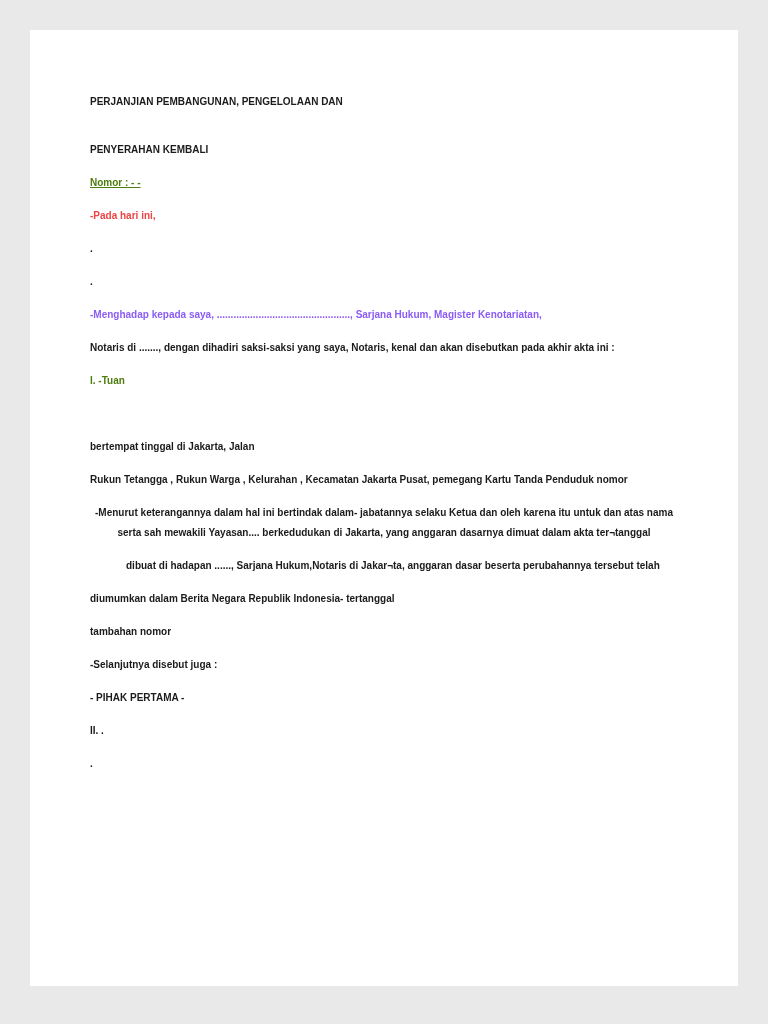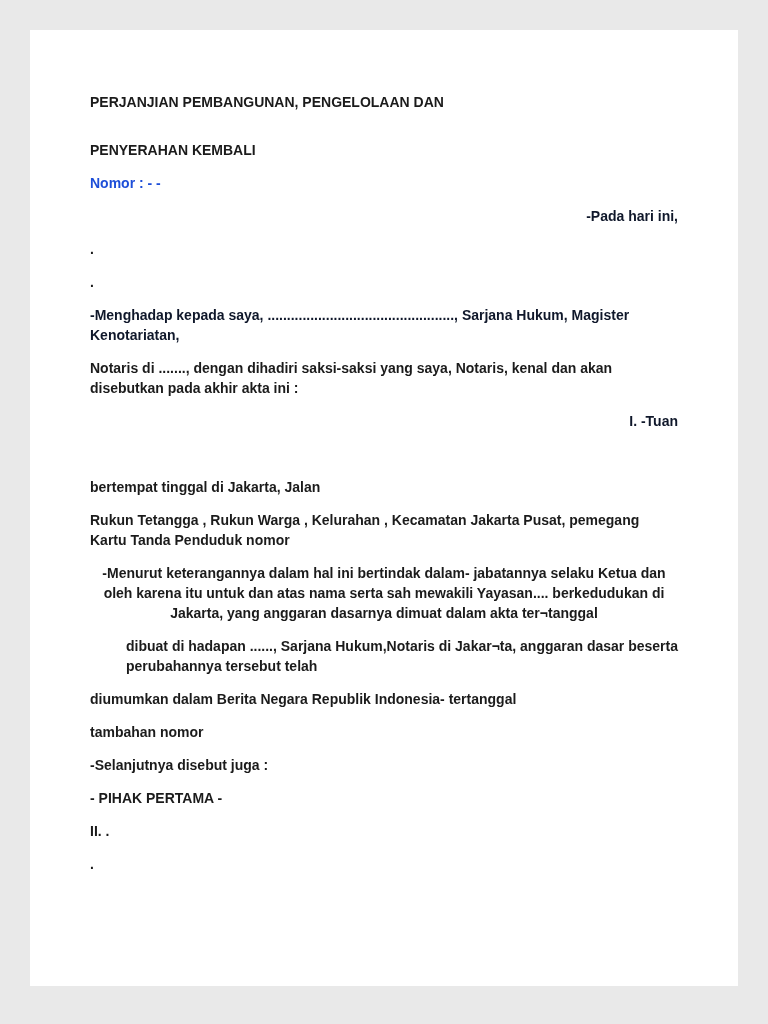--- a/index.html
+++ b/index.html
@@ -22,44 +22,44 @@
     .paper {
       background: #ffffff;
       width: 100%;
       height: 100%;
       box-sizing: border-box;
       padding: 62px 60px 40px 60px;
       overflow: hidden;
     }
     .doc p {
       margin: 0 0 13px 0;
-      font-size: 14px;
+      font-size: 10px;
       line-height: 20px;
       font-weight: 700;
       color: #1b1b1b;
       min-height: 20px;
       white-space: pre-wrap;
       word-wrap: break-word;
     }
   </style>
 </head>
 <body style="background: rgb(233, 233, 233);">
 
 <div class="frame">
   <div class="paper" style="background: rgb(255, 255, 255);">
     <div class="doc" id="doc">
         <p style="color: rgb(27, 27, 27);">PERJANJIAN PEMBANGUNAN, PENGELOLAAN DAN</p>
         <p style="color: rgb(27, 27, 27); margin-top: 28px;">PENYERAHAN KEMBALI</p>
-        <p style="color: #1d4ed8;">Nomor : - -</p>
-        <p style="color: #0f172a; text-align: right;">-Pada hari ini,</p>
+        <p style="color: #4d7c0f; text-decoration: underline;">Nomor : - -</p>
+        <p style="color: #ef4444;">-Pada hari ini,</p>
         <p style="color: rgb(27, 27, 27);">.</p>
         <p style="color: rgb(27, 27, 27);">.</p>
-        <p style="color: #0f172a;">-Menghadap kepada saya, ................................................, Sarjana Hukum, Magister Kenotariatan,</p>
+        <p style="color: #8b5cf6;">-Menghadap kepada saya, ................................................, Sarjana Hukum, Magister Kenotariatan,</p>
         <p style="color: rgb(27, 27, 27);">Notaris di ......., dengan dihadiri saksi-saksi yang saya, Notaris, kenal dan akan disebutkan pada akhir akta ini :</p>
-        <p style="color: #0f172a; text-align: right;">I. -Tuan</p>
+        <p style="color: #4d7c0f;">I. -Tuan</p>
         <p style="color: rgb(27, 27, 27);"></p>
         <p style="color: rgb(27, 27, 27);">bertempat tinggal di Jakarta, Jalan</p>
         <p style="color: rgb(27, 27, 27);">Rukun Tetangga , Rukun Warga , Kelurahan , Kecamatan Jakarta Pusat, pemegang Kartu Tanda Penduduk nomor</p>
         <p style="color: rgb(27, 27, 27); text-align: center;">-Menurut keterangannya dalam hal ini bertindak dalam- jabatannya selaku Ketua dan oleh karena itu untuk dan atas nama serta sah mewakili Yayasan.... berkedudukan di Jakarta, yang anggaran dasarnya dimuat dalam akta ter¬tanggal</p>
         <p style="color: rgb(27, 27, 27); margin-left: 36px;">dibuat di hadapan ......, Sarjana Hukum,Notaris di Jakar¬ta, anggaran dasar beserta perubahannya tersebut telah</p>
         <p style="color: rgb(27, 27, 27);">diumumkan dalam Berita Negara Republik Indonesia- tertanggal</p>
         <p style="color: rgb(27, 27, 27);">tambahan nomor</p>
         <p style="color: rgb(27, 27, 27);">-Selanjutnya disebut juga :</p>
         <p style="color: rgb(27, 27, 27);">- PIHAK PERTAMA -</p>
         <p style="color: rgb(27, 27, 27);">II. .</p>

